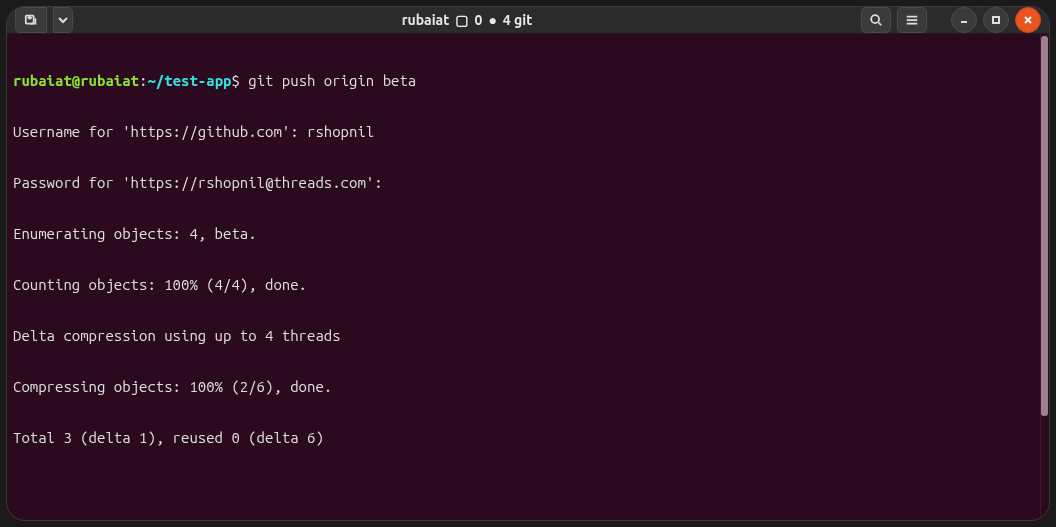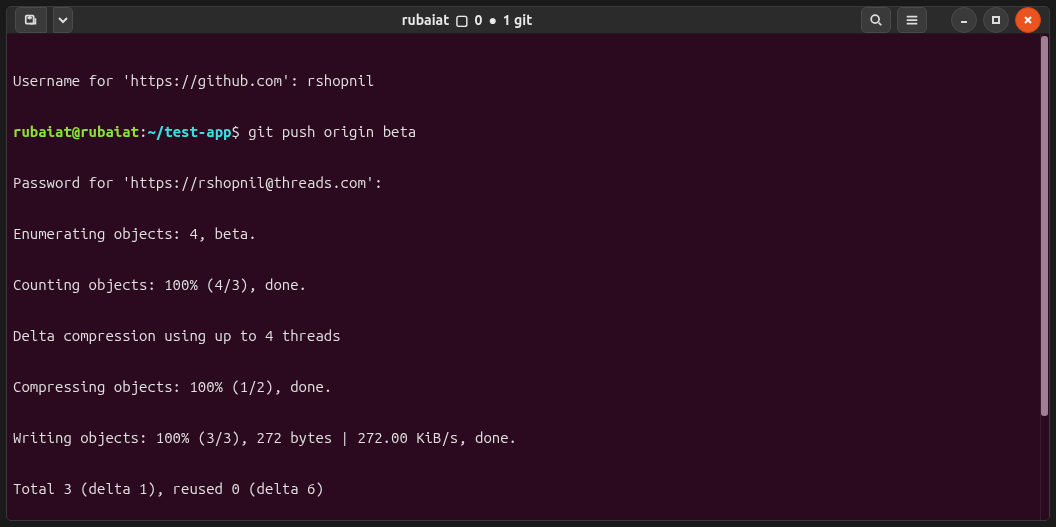--- a/index.html
+++ b/index.html
@@ -8,21 +8,21 @@
     font-family: "Ubuntu Mono", "DejaVu Sans Mono", monospace;
     width: 1056px;
     height: 527px;
     overflow: hidden;
     padding: 6px;
   }
   .window {
     width: 100%;
     height: 100%;
     background: #701a75;
-    border-radius: 5px;
+    border-radius: 19px;
     overflow: hidden;
     display: flex;
     flex-direction: column;
     position: relative;
     border: 1px solid #3a3a3a;
   }
   
   .titlebar {
     height: 38px;
     background: #2b2b2b;
@@ -127,21 +127,21 @@
       <svg width="10" height="8" viewBox="0 0 10 8">
           <path d="M1 2l4 4 4-4"></path>
         </svg>
     </div>
 
     <div class="title-center">
       <span>rubaiat</span>
       <span>▢</span>
       <span>0</span>
       <span>●</span>
-      <span>1 git</span>
+      <span>4 git</span>
     </div>
 
     <div class="tbutton" style="border-radius:5px;width:30px">
       <svg width="14" height="14" viewBox="0 0 16 16">
           <circle cx="7" cy="7" r="4.5"></circle>
           <path d="M11 11l3 3"></path>
         </svg>
     </div>
     <div class="tbutton" style="border-radius:5px;width:30px">
       <svg width="14" height="14" viewBox="0 0 16 16">
@@ -160,28 +160,27 @@
         </svg>
     </div>
     <div class="tctrl close">
       <svg width="10" height="10" viewBox="0 0 10 10">
           <path d="M2 2l6 6M8 2L2 8"></path>
         </svg>
     </div>
   </div>
 
   <div class="terminal">
+    <div class="line"><span class="user">rubaiat</span><span class="user">@</span><span class="host">rubaiat</span><span class="sep">:</span><span class="path">~/test-app</span><span class="prompt-sign">$</span> <span class="cmd">git push origin beta</span></div>
     <div class="line">Username for 'https://github.com': rshopnil</div>
-    <div class="line"><span class="user">rubaiat</span><span class="user">@</span><span class="host">rubaiat</span><span class="sep">:</span><span class="path">~/test-app</span><span class="prompt-sign">$</span> <span class="cmd">git push origin beta</span></div>
     <div class="line">Password for 'https://rshopnil@threads.com': </div>
     <div class="line">Enumerating objects: 4, beta.</div>
-    <div class="line">Counting objects: 100% (4/3), done.</div>
+    <div class="line">Counting objects: 100% (4/4), done.</div>
     <div class="line">Delta compression using up to 4 threads</div>
-    <div class="line">Compressing objects: 100% (1/2), done.</div>
-    <div class="line">Writing objects: 100% (3/3), 272 bytes | 272.00 KiB/s, done.</div>
+    <div class="line">Compressing objects: 100% (2/6), done.</div>
     <div class="line">Total 3 (delta 1), reused 0 (delta 6)</div>
     
     
     
     
     
     
     
     
 

